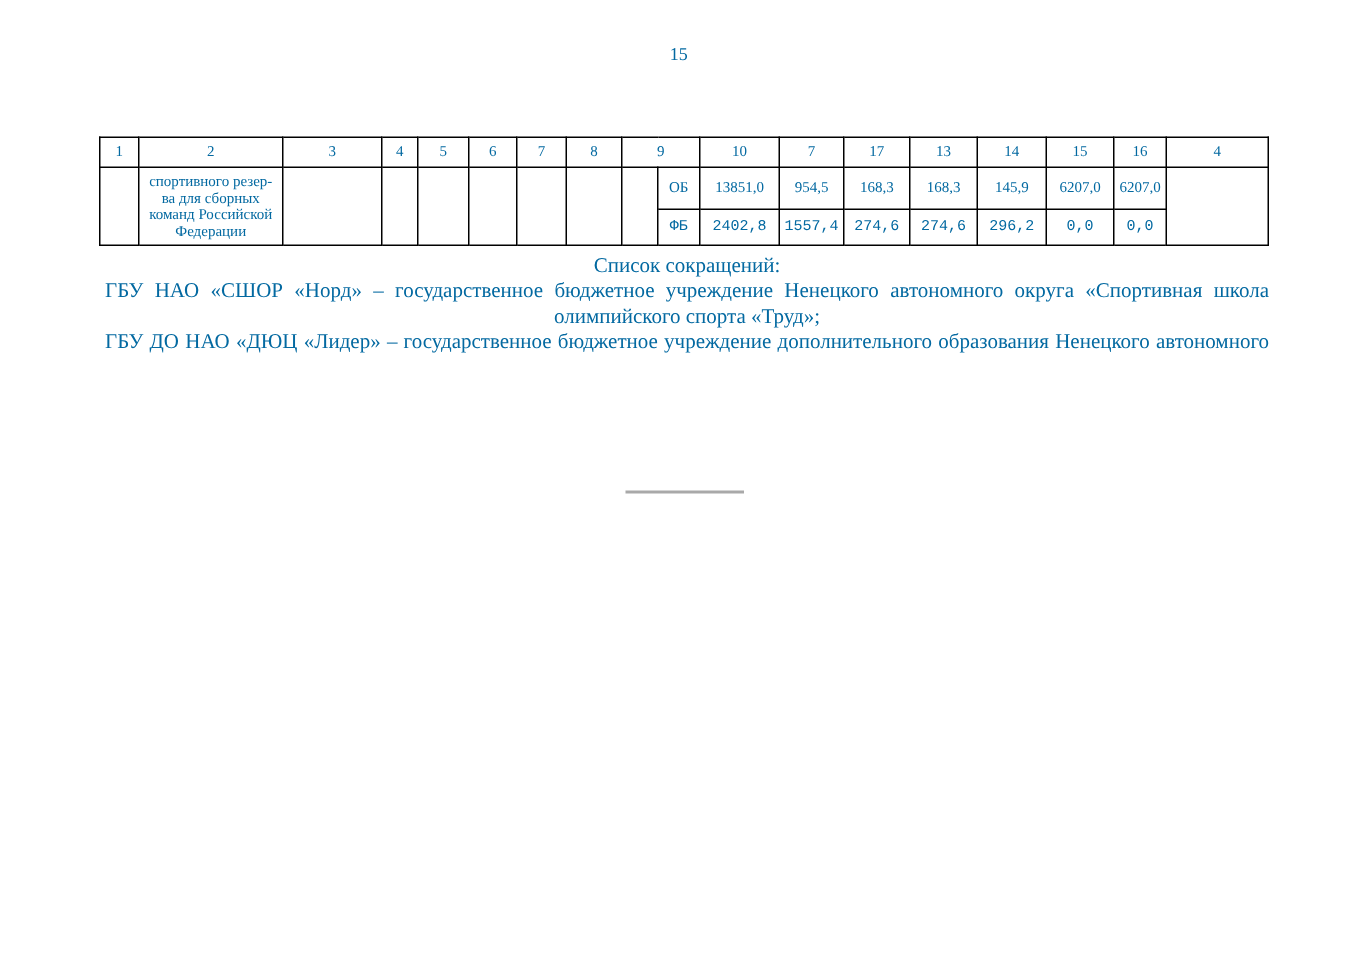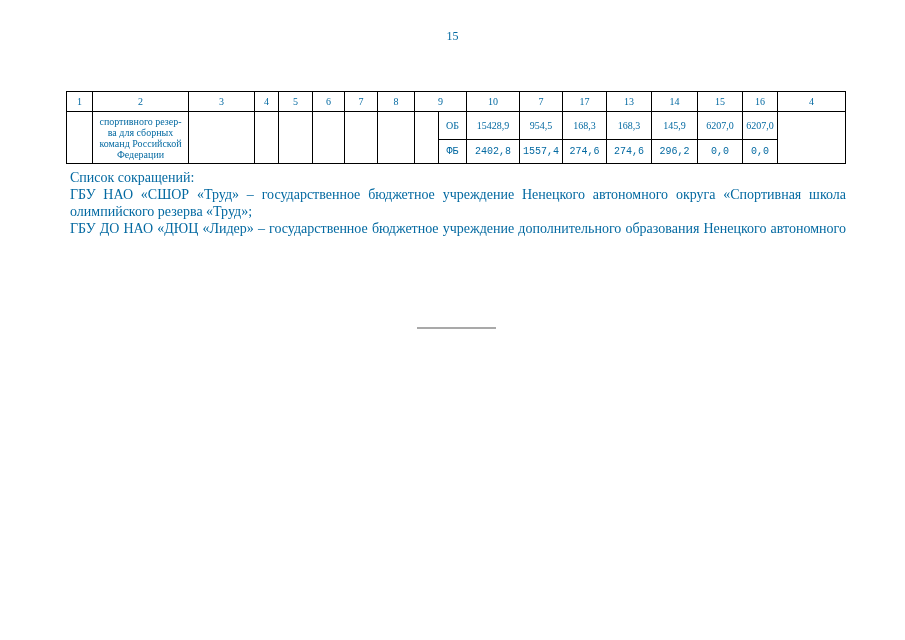--- a/index.html
+++ b/index.html
@@ -49,21 +49,21 @@
     white-space: pre-line;
   }
   .abbr {
     position: absolute;
     left: 70px;
     top: 169px;
     width: 776px;
     font-size: 14px;
     line-height: 17px;
   }
-  .tline { text-align: left; }
+  .tline { text-align: center; }
   .tline.justify { text-align: justify; text-align-last: justify; }
   .end-rule {
     position: absolute;
     left: 417px;
     top: 327px;
     width: 79px;
     height: 2px;
     background: #a9a9a9;
   }
 </style>
@@ -122,21 +122,21 @@
 команд Российской
 Федерации</td>
         <td rowspan="2"></td>
         <td rowspan="2"></td>
         <td rowspan="2"></td>
         <td rowspan="2"></td>
         <td rowspan="2"></td>
         <td rowspan="2"></td>
         <td rowspan="2"></td>
         <td>ОБ</td>
-        <td>15428,9</td>
+        <td>13851,0</td>
         <td>954,5</td>
         <td>168,3</td>
         <td>168,3</td>
         <td>145,9</td>
         <td>6207,0</td>
         <td>6207,0</td>
         <td rowspan="2"></td>
       </tr>
       <tr class="r-fb">
         <td>ФБ</td>
@@ -146,20 +146,20 @@
         <td>274,6</td>
         <td>296,2</td>
         <td>0,0</td>
         <td>0,0</td>
       </tr>
     </tbody>
   </table>
 
   <div class="abbr">
     <div class="tline">Список сокращений:</div>
-    <div class="tline justify">ГБУ НАО «СШОР «Труд» – государственное бюджетное учреждение Ненецкого автономного округа «Спортивная школа</div>
-    <div class="tline">олимпийского резерва «Труд»;</div>
+    <div class="tline justify">ГБУ НАО «СШОР «Норд» – государственное бюджетное учреждение Ненецкого автономного округа «Спортивная школа</div>
+    <div class="tline">олимпийского спорта «Труд»;</div>
     <div class="tline justify">ГБУ ДО НАО «ДЮЦ «Лидер» – государственное бюджетное учреждение дополнительного образования Ненецкого автономного</div>
   </div>
 
   <div class="end-rule"></div>
 
 </div>
 
 </body></html>

